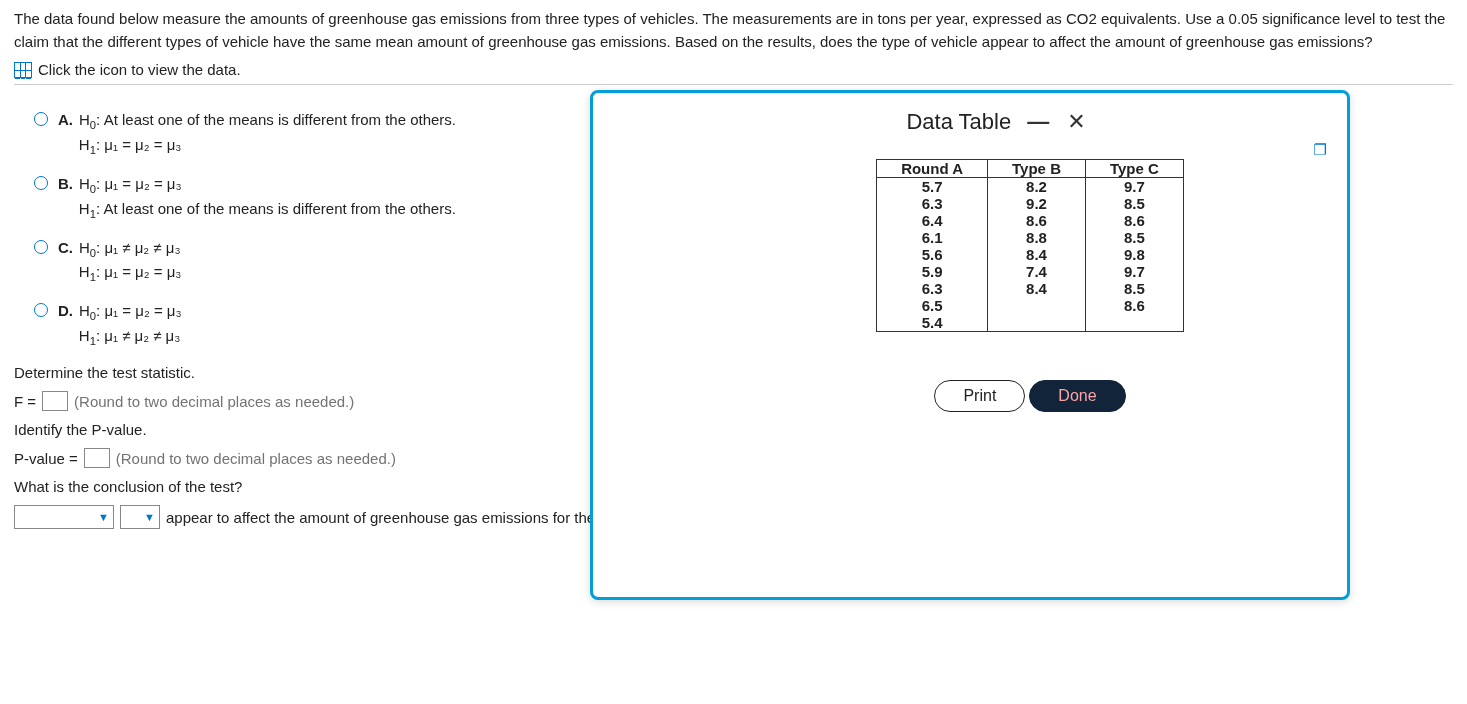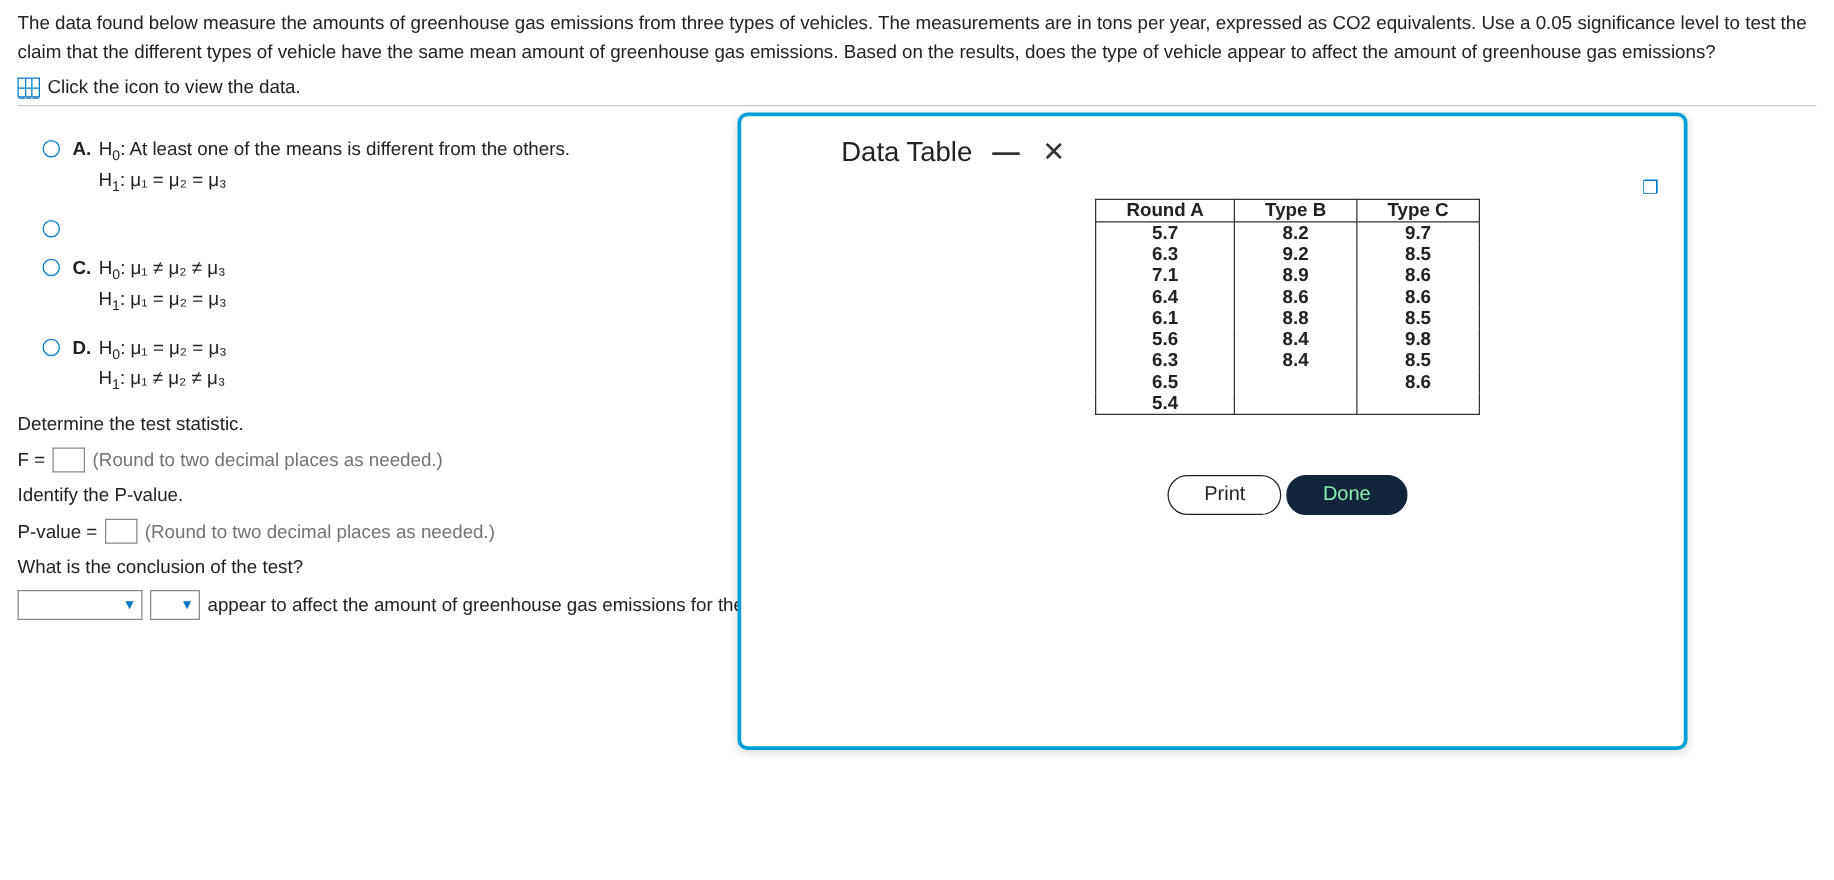--- a/index.html
+++ b/index.html
@@ -22,35 +22,35 @@
 .inline-row { display: flex; align-items: center; gap: 6px; margin-bottom: 10px; flex-wrap: wrap; }
 .small-box { display: inline-block; min-width: 26px; height: 20px; border: 1px solid #888; }
 .blue-text { color: #737373; }
 .select-box { display: inline-flex; align-items: center; border: 1px solid #888; height: 24px; min-width: 100px; padding: 0 4px; gap: 6px; }
 .select-box.small { min-width: 40px; }
 .select-arrow { color: #0078c8; font-size: 11px; }
 .concl-row { display: flex; align-items: center; gap: 6px; margin-top: 6px; flex-wrap: nowrap; }
 
 
 .modal { position: absolute; left: 590px; top: 90px; width: 760px; height: 510px; border: 3px solid #00a0d6; border-radius: 8px; background: #fff; box-shadow: 0 2px 8px rgba(0,0,0,0.15); }
-.modal-header { display: flex; justify-content: flex-start; align-items: center; padding: 16px 28px 4px 80px; gap: 16px; }
+.modal-header { display: flex; justify-content: center; align-items: center; padding: 16px 28px 4px 80px; gap: 16px; }
 .modal-title { font-size: 22px; }
 .modal-controls { display: flex; gap: 18px; font-size: 22px; font-weight: 300; color: #333; }
 .modal-body { padding: 20px 60px 0 180px; }
 .data-wrap { position: relative; }
 .copy-icon { position: absolute; right: -40px; top: -18px; color: #0078c8; font-size: 15px; }
 .data-table { border-collapse: collapse; margin: 0 auto; }
 .data-table th, .data-table td { padding: 0 24px; text-align: center; font-weight: bold; }
 .data-table thead th { border: 1px solid #333; font-weight: 700; }
 .data-table tbody td { border-left: 1px solid #333; border-right: 1px solid #333; }
 .data-table tbody tr:last-child td { border-bottom: 1px solid #333; }
 .modal-footer { display: flex; justify-content: center; gap: 4px; margin-top: 48px; }
 .btn { border-radius: 20px; padding: 6px 28px; font-size: 16px; cursor: pointer; }
 .btn-outline { background: #fff; border: 1.5px solid #222; color: #222; }
-.btn-dark { background: #12243a; border: 1.5px solid #12243a; color: #86efac; text-align: right; }
+.btn-dark { background: #12243a; border: 1.5px solid #12243a; color: #fca5a5; text-align: right; }
 </style>
 </head>
 <body>
 
 <div class="container">
   <div class="problem-text">The data found below measure the amounts of greenhouse gas emissions from three types of vehicles. The measurements are in tons per year, expressed as CO2 equivalents. Use a 0.05 significance level to test the claim that the different types of vehicle have the same mean amount of greenhouse gas emissions. Based on the results, does the type of vehicle appear to affect the amount of greenhouse gas emissions?</div>
   <div class="icon-link">
     <span class="table-icon">
         <span></span>
         <span></span>
@@ -63,20 +63,24 @@
   <div class="options">
     <div class="option">
       <div class="radio"></div>
       <div class="opt-body">
         <span class="opt-letter">A.</span>H<span class="sub">0</span>: <span>At least one of the means is different from the others.</span><br>
         &nbsp;&nbsp;&nbsp;&nbsp;&nbsp;H<span class="sub">1</span>: <span>μ₁ = μ₂ = μ₃</span>
       </div>
     </div>
     <div class="option">
       <div class="radio"></div>
+      <div class="opt-body">
+        <span class="opt-letter">B.</span>H<span class="sub">0</span>: <span>μ₁ = μ₂ = μ₃</span><br>
+        &nbsp;&nbsp;&nbsp;&nbsp;&nbsp;H<span class="sub">1</span>: <span>At least one of the means is different from the others.</span>
+      </div>
     </div>
     <div class="option">
       <div class="radio"></div>
       <div class="opt-body">
         <span class="opt-letter">C.</span>H<span class="sub">0</span>: <span>μ₁ ≠ μ₂ ≠ μ₃</span><br>
         &nbsp;&nbsp;&nbsp;&nbsp;&nbsp;H<span class="sub">1</span>: <span>μ₁ = μ₂ = μ₃</span>
       </div>
     </div>
     <div class="option">
       <div class="radio"></div>
@@ -137,38 +141,38 @@
               <td>5.7</td>
               <td>8.2</td>
               <td>9.7</td>
             </tr>
             <tr>
               <td>6.3</td>
               <td>9.2</td>
               <td>8.5</td>
             </tr>
             <tr>
-              <td>7.1</td>
-              <td>8.9</td>
-              <td>8.6</td>
-            </tr>
-            <tr>
               <td>6.4</td>
               <td>8.6</td>
               <td>8.6</td>
             </tr>
             <tr>
               <td>6.1</td>
               <td>8.8</td>
               <td>8.5</td>
             </tr>
             <tr>
               <td>5.6</td>
               <td>8.4</td>
               <td>9.8</td>
+            </tr>
+            <tr>
+              <td>5.9</td>
+              <td>7.4</td>
+              <td>9.7</td>
             </tr>
             <tr>
               <td>6.3</td>
               <td>8.4</td>
               <td>8.5</td>
             </tr>
             <tr>
               <td>6.5</td>
               <td></td>
               <td>8.6</td>

